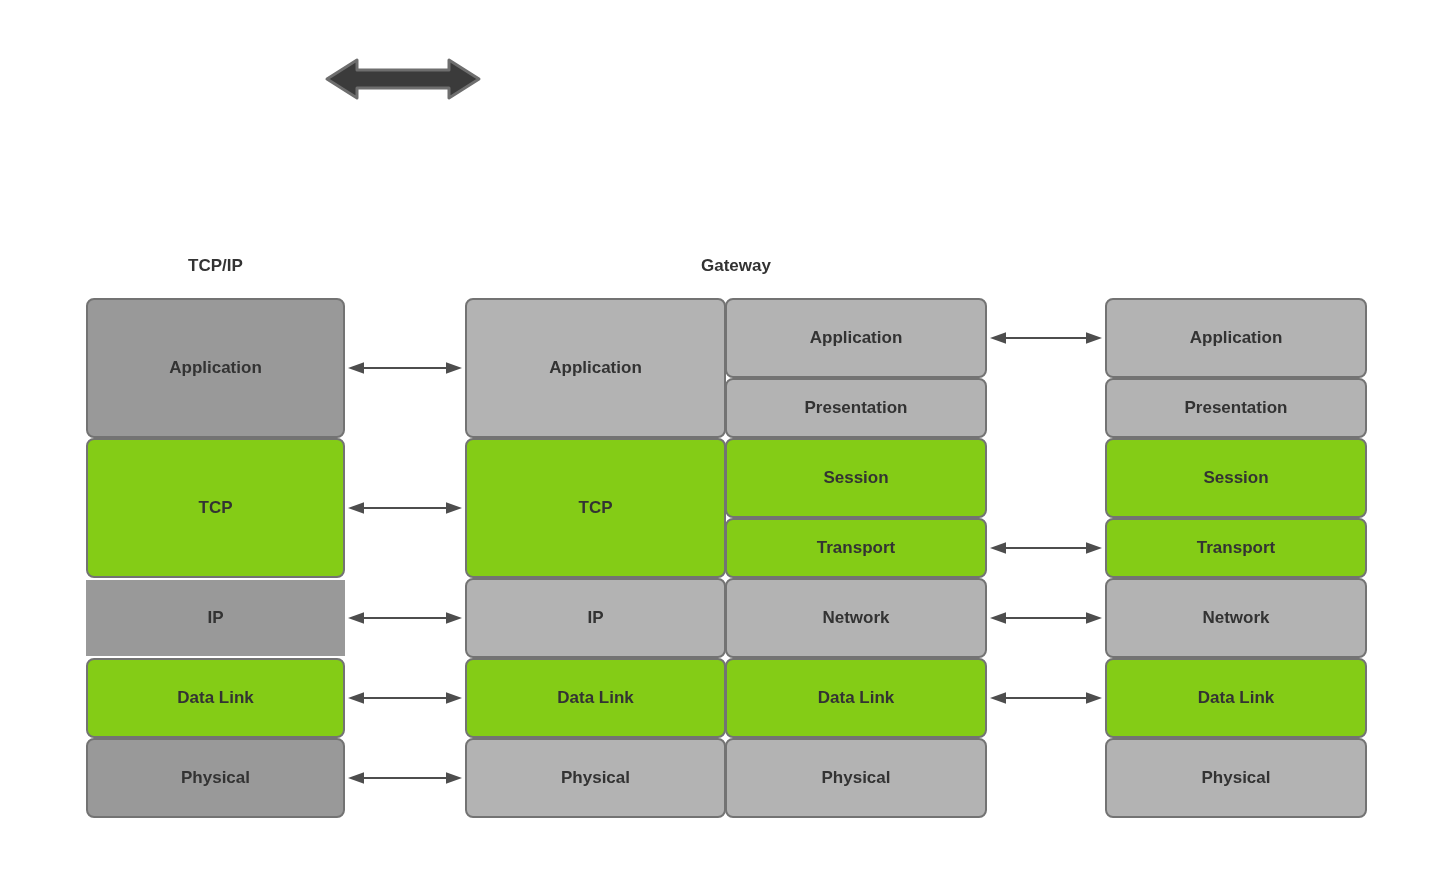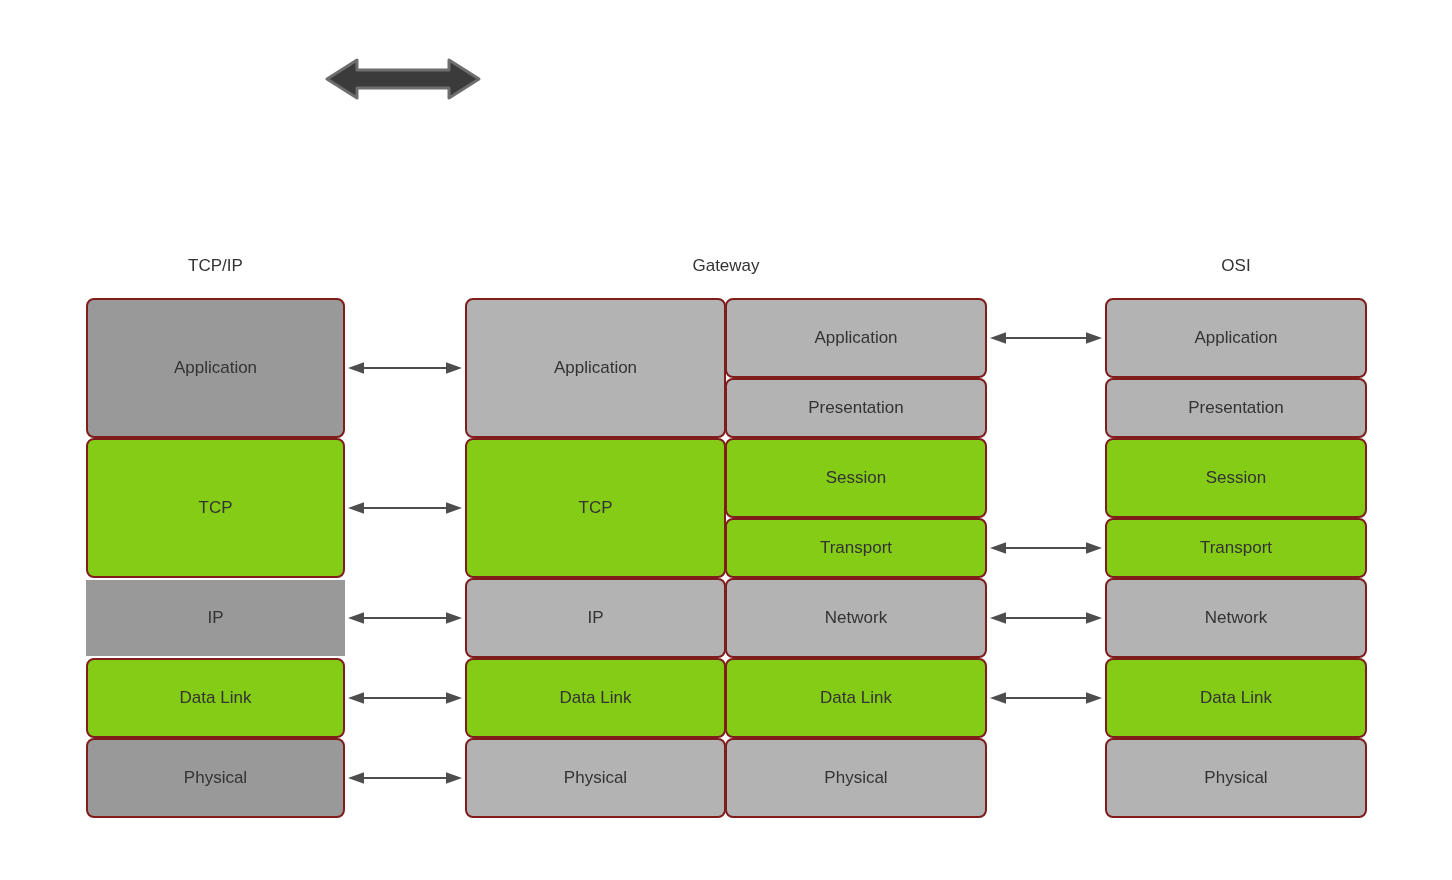--- a/index.html
+++ b/index.html
@@ -6,34 +6,35 @@
   body {
     font-family: "Liberation Sans", sans-serif;
     background: #ffffff;
   }
   .canvas {
     position: relative;
     width: 1408px;
     height: 880px;
     background: #ffffff;
     overflow: hidden;
+    font-weight: bold;
   }
   .col-title {
     position: absolute;
     height: 22px;
     display: flex;
     align-items: center;
     justify-content: center;
     font-size: 17px;
     color: #333333;
   }
   .box {
     position: absolute;
     box-sizing: border-box;
-    border: 2px solid #7f1d1d;
+    border: 2px solid #737373;
     border-radius: 8px;
     background: #ffffff;
     display: flex;
     align-items: center;
     justify-content: center;
     font-size: 17px;
     color: #333333;
     text-align: center;
   }
   .box.dark  { background: #999999; }
@@ -45,22 +46,21 @@
 </head>
 <body>
 
 <div class="canvas">
 
   <svg class="legend" style="left:323px; top:56px;" width="160" height="46" viewBox="0 0 160 46">
     <path d="M4,23 L34,4 L34,14 L126,14 L126,4 L156,23 L126,42 L126,32 L34,32 L34,42 Z" fill="#3b3b3b" stroke="#6e6e6e" stroke-width="3" stroke-linejoin="round"></path>
   </svg>
 
   <div class="col-title" style="left:86px; top:255px; width:259px;">TCP/IP</div>
-  <div class="col-title" style="left:465px; top:255px; width:522px;">Gateway</div>
-  <div class="col-title" style="left:1105px; top:255px; width:262px;">OSI</div>
+  <div class="col-title" style="left:475px; top:255px; width:522px;">Gateway</div>
 
   <div class="box dark" style="left:86px; top:298px; width:259px; height:140px;">Application</div>
   <div class="box white" style="left:86px; top:438px; width:259px; height:140px;">TCP</div>
   <div class="box dark noborder" style="left:86px; top:580px; width:259px; height:76px;">IP</div>
   <div class="box white" style="left:86px; top:658px; width:259px; height:80px;">Data Link</div>
   <div class="box dark" style="left:86px; top:738px; width:259px; height:80px;">Physical</div>
 
   <div class="box light" style="left:465px; top:298px; width:261px; height:140px;">Application</div>
   <div class="box white" style="left:465px; top:438px; width:261px; height:140px;">TCP</div>
   <div class="box light" style="left:465px; top:578px; width:261px; height:80px;">IP</div>

